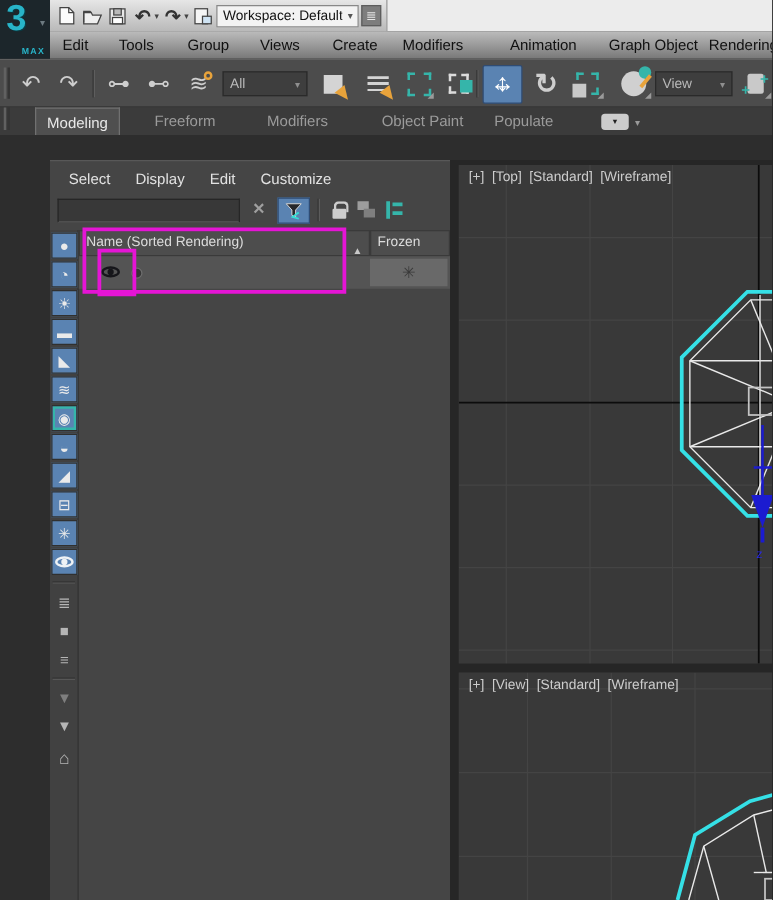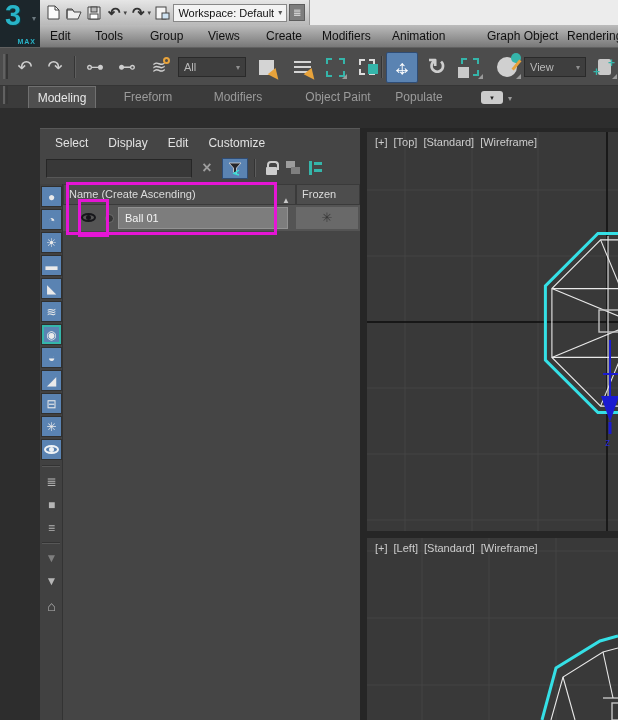--- a/index.html
+++ b/index.html
@@ -188,21 +188,21 @@
     </div>
   </div>
 
   <div class="menubar">
     <span style="left:10px">Edit</span>
     <span style="left:55px">Tools</span>
     <span style="left:110px">Group</span>
     <span style="left:168px">Views</span>
     <span style="left:226px">Create</span>
     <span style="left:282px">Modifiers</span>
-    <span style="left:352px">Animation</span>
+    <span style="left:368px">Animation</span>
     <span style="left:447px">Graph Object</span>
     <span style="left:527px">Rendering</span>
   </div>
 
   <div class="toolbar">
     <div class="grip"></div>
     <div class="tico" style="left:12px">↶</div>
     <div class="tico" style="left:42px">↷</div>
     <div class="tsep" style="left:74px"></div>
     <div class="tico" style="left:82px">⊶</div>
@@ -318,28 +318,27 @@
       <div class="se-ic" style="top:310px">■</div>
       <div class="se-ic" style="top:333px">≡</div>
       <div class="se-icsep" style="top:358px"></div>
       <div class="se-ic" style="top:363px;color:#7e7e7e">▼</div>
       <div class="se-ic" style="top:386px">▼</div>
       <div class="se-ic" style="top:411px;font-size:14px">⌂</div>
     </div>
 
     <div class="se-table">
       <div class="th" style="left:0;width:233px">
-        <span>Name (Create Ascending)</span>
+        <span>Name (Sorted Rendering)</span>
         <span class="sort-tri">▲</span>
       </div>
       <div class="th" style="left:233px;width:64px">Frozen</div>
       <div class="se-row">
         <span class="eye" style="position:absolute;left:18px;top:8px"></span>
         <span class="dotc"></span>
-        <span class="name-cell">Ball 01</span>
         <span class="frozen-cell">✳</span>
       </div>
     </div>
   </div>
 
   <div class="mg-rect" style="left:66px;top:182px;width:211px;height:53px"></div>
   <div class="mg-rect" style="left:78px;top:199px;width:31px;height:38px"></div>
 
   <div class="vdiv"></div>
   <div class="vp-topborder"></div>
@@ -388,21 +387,21 @@
         <text x="238" y="314" font-size="10" fill="#2a2ae0" font-family="Liberation Sans, sans-serif">z</text>
       </g>
     </svg>
   </div>
 
   <div class="hdiv"></div>
 
   <div class="vp" style="top:538px;width:251px;height:182px">
     <div class="vp-label">
       <span>[+]</span>
-      <span>[Left]</span>
+      <span>[View]</span>
       <span>[Standard]</span>
       <span>[Wireframe]</span>
     </div>
     <svg width="251" height="182">
       <g stroke="#444444" stroke-width="1">
         <line x1="55" y1="0" x2="55" y2="182"></line>
           <line x1="122" y1="0" x2="122" y2="182"></line>
           <line x1="189" y1="0" x2="189" y2="182"></line>
         <line x1="0" y1="13" x2="251" y2="13"></line>
           <line x1="0" y1="80" x2="251" y2="80"></line>

